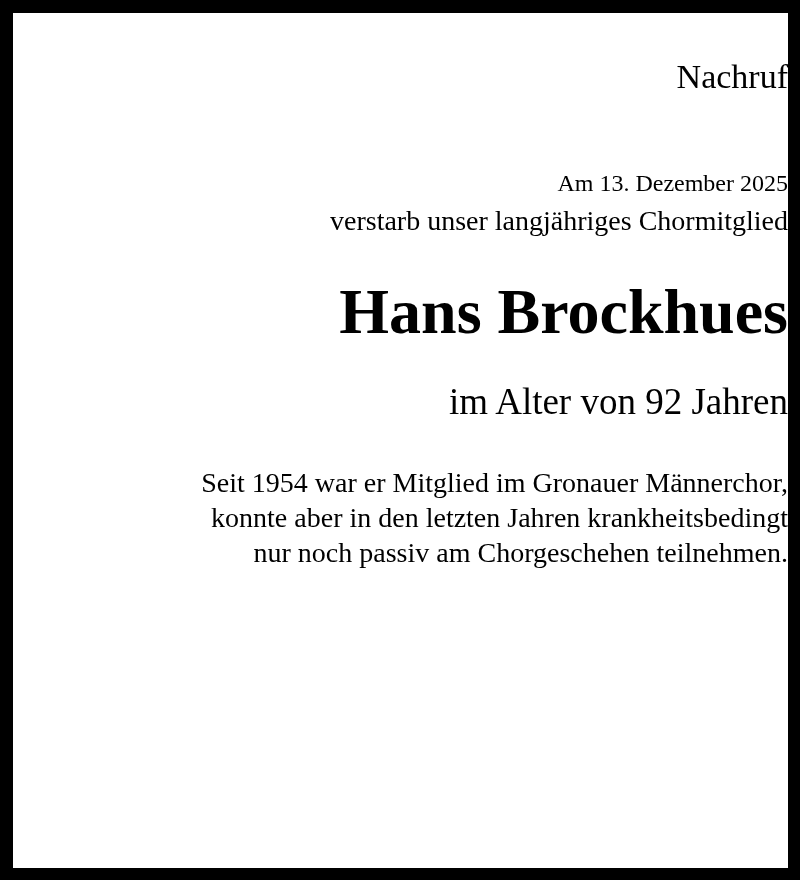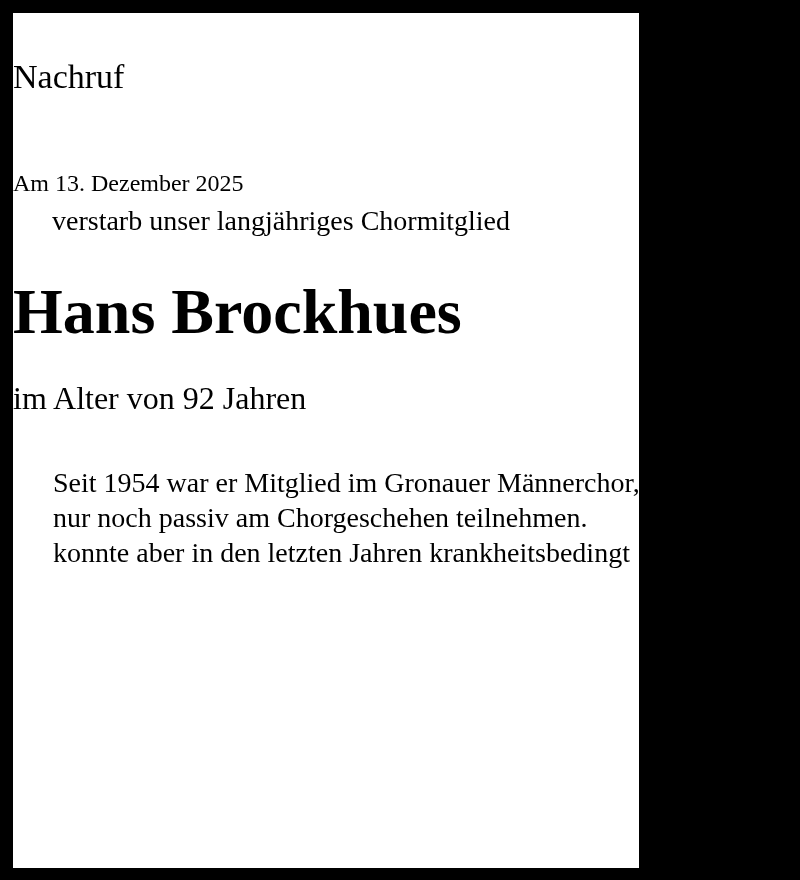--- a/index.html
+++ b/index.html
@@ -5,47 +5,47 @@
   html, body { margin: 0; padding: 0; }
   body {
     width: 800px; height: 880px;
     background: #000000;
     position: relative;
     overflow: hidden;
   }
   .card {
     position: absolute;
     left: 13px; top: 13px;
-    width: 626px; height: 855px;
+    width: 775px; height: 855px;
     background: #ffffff;
     font-family: "Liberation Serif", "DejaVu Serif", serif;
     color: #000;
-    text-align: left;
+    text-align: right;
   }
   .line {
     position: absolute;
     left: 0; right: 0;
     white-space: nowrap;
   }
   .title { top: 45px; font-size: 34px; }
   .intro1 { top: 157px; font-size: 24px; }
   .intro2 { top: 192px; font-size: 28px; margin-left: 39px; }
   .name { top: 262px; font-size: 64px; font-weight: bold; }
-  .age { top: 367px; font-size: 32px; }
+  .age { top: 367px; font-size: 37px; }
   .p1 { top: 452px; font-size: 28px; line-height: 35px; margin-left: 40px; }
   .p2 { top: 597px; font-size: 28px; line-height: 35px; }
   .sig { top: 737px; font-size: 34px; font-weight: bold; }
 </style>
 </head>
 <body>
 
 <div class="card">
   <div class="line title">Nachruf</div>
   <div class="line intro1">Am 13. Dezember 2025</div>
   <div class="line intro2">verstarb unser langjähriges Chormitglied</div>
   <div class="line name">Hans Brockhues</div>
   <div class="line age">im Alter von 92 Jahren</div>
   <div class="line p1">
     <div>Seit 1954 war er Mitglied im Gronauer Männerchor,</div>
+    <div>konnte aber in den letzten Jahren krankheitsbedingt</div>
     <div>nur noch passiv am Chorgeschehen teilnehmen.</div>
-    <div>konnte aber in den letzten Jahren krankheitsbedingt</div>
   </div>
 </div>
 
 </body></html>

